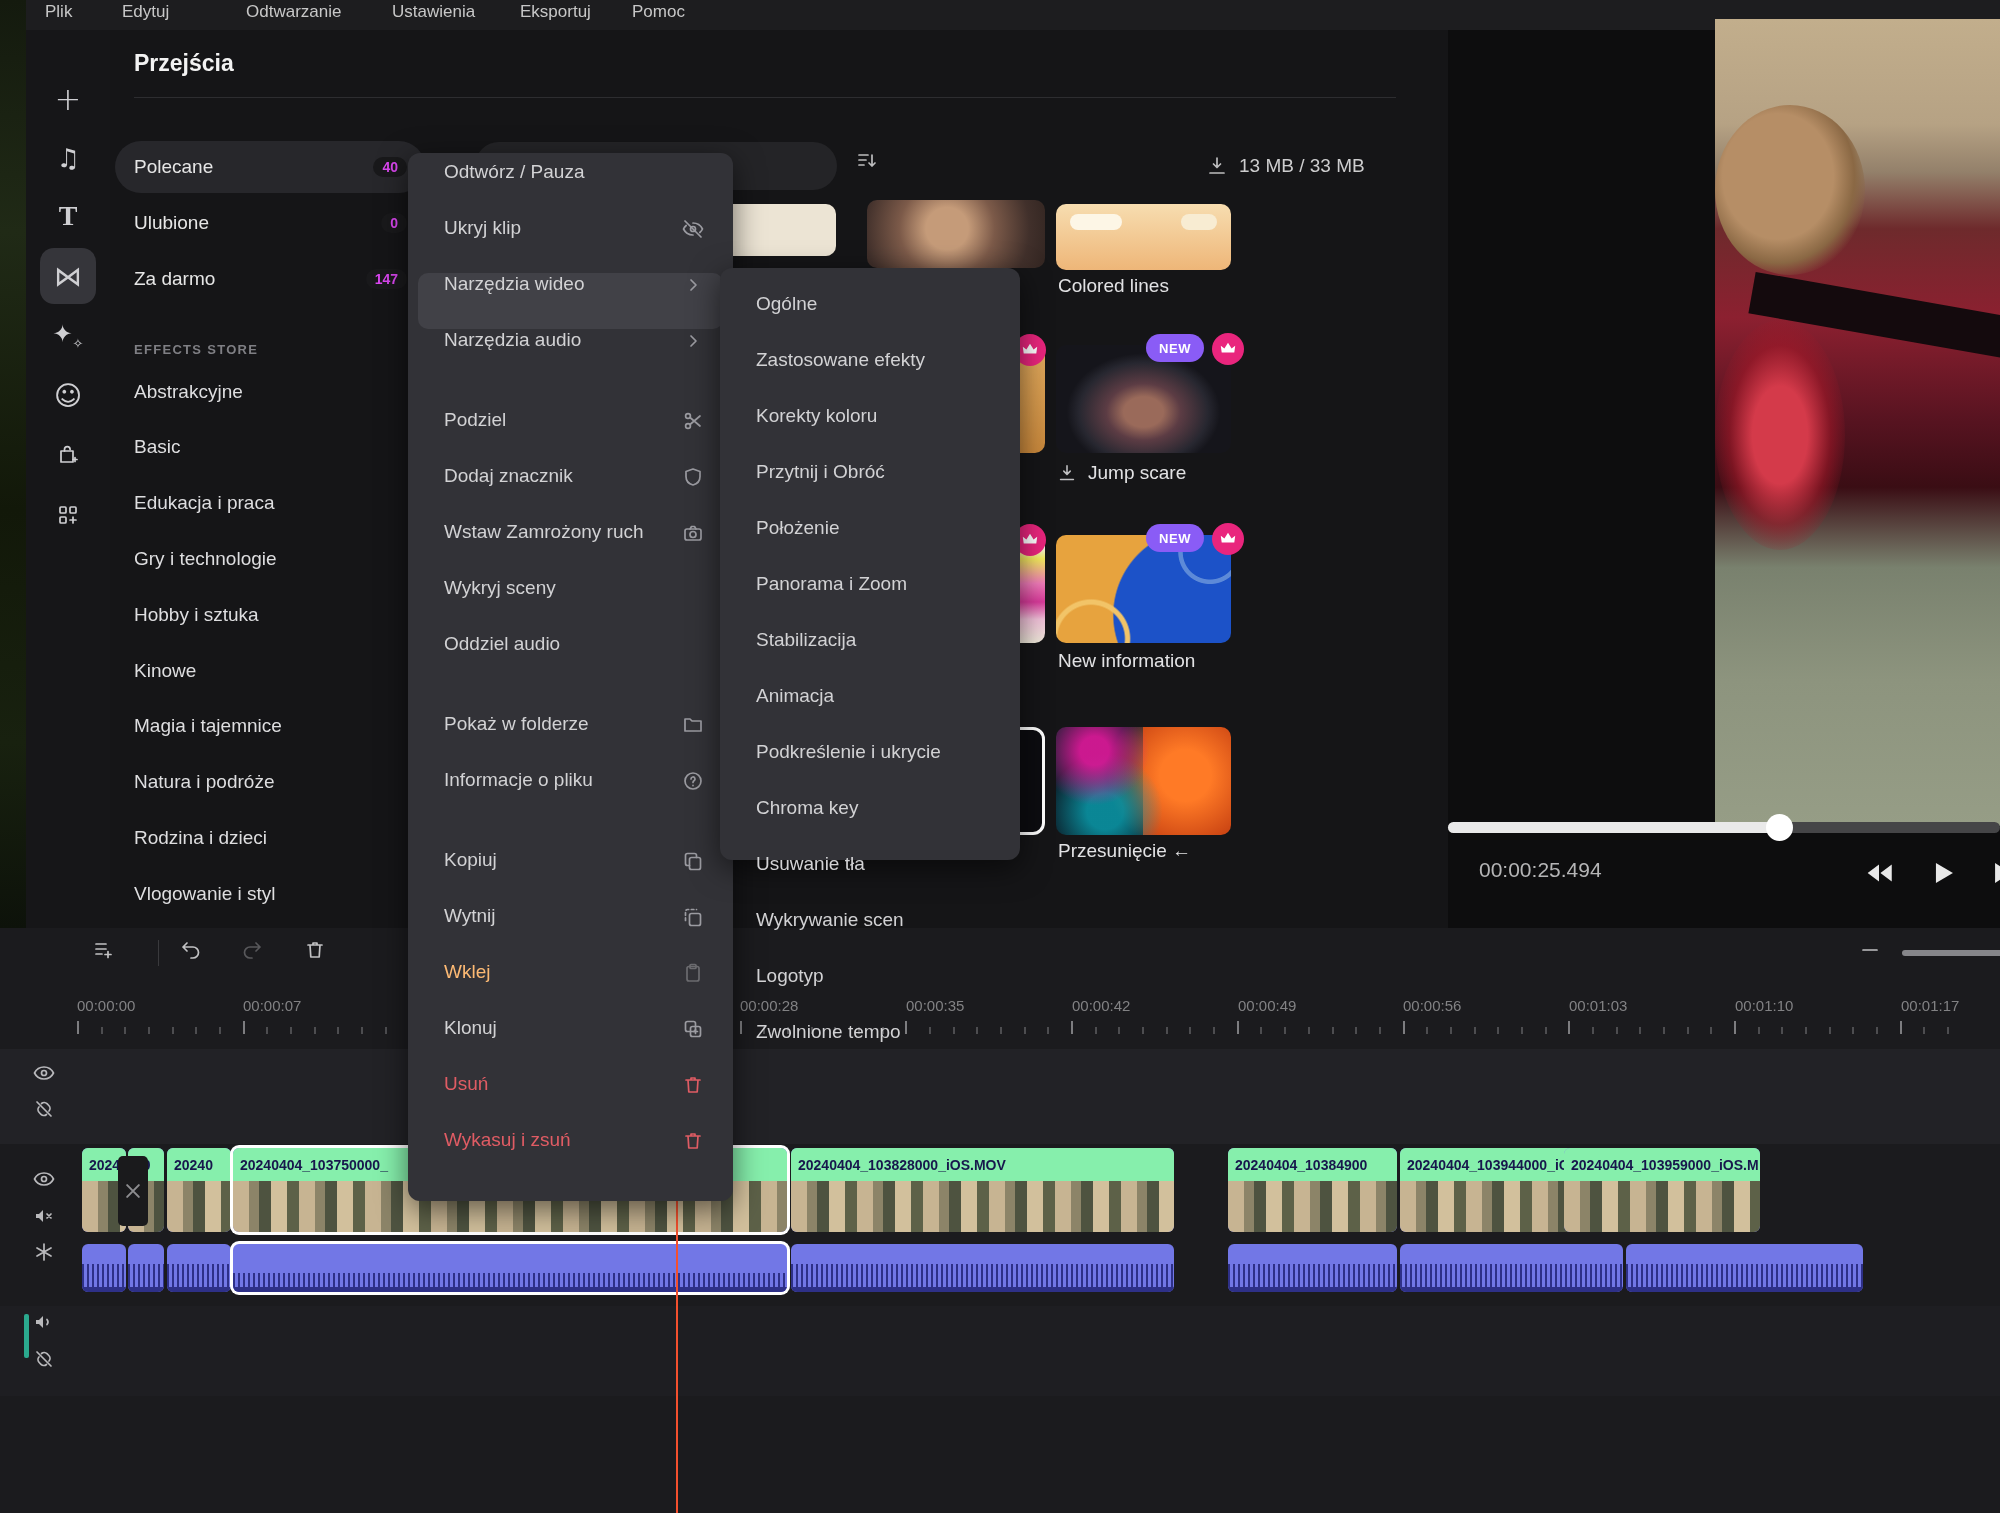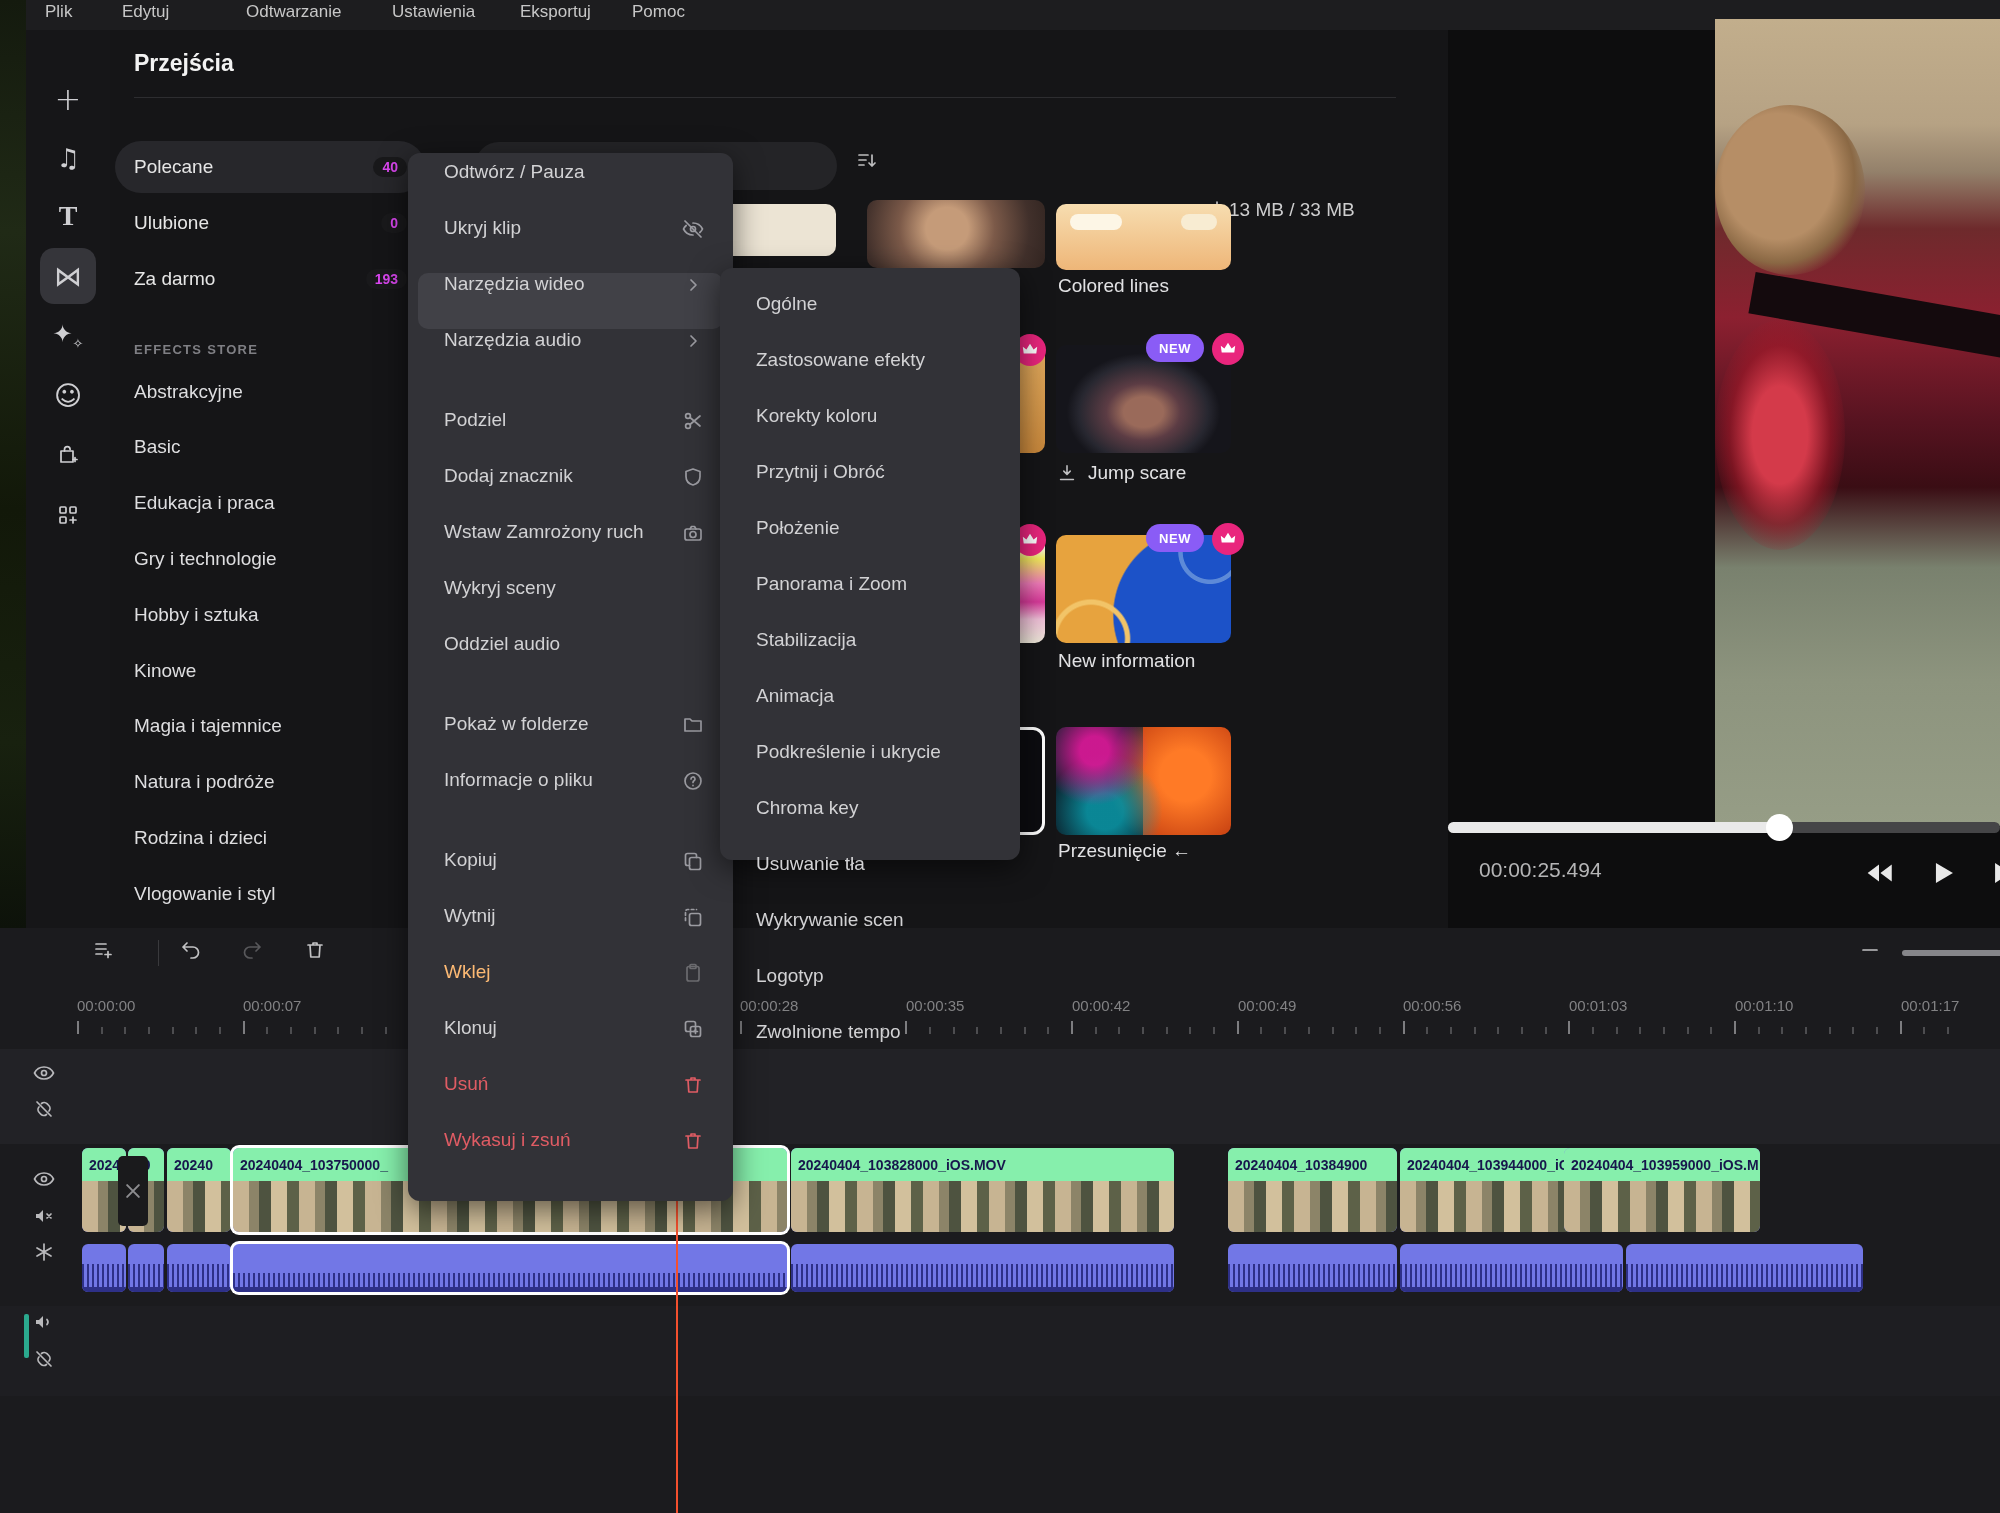--- a/index.html
+++ b/index.html
@@ -29,21 +29,21 @@
   .panel-divider{left:134px;top:97px;width:1262px;height:1px;background:#2d2d30;}
   .cat-row{left:115px;width:310px;height:52px;display:flex;align-items:center;justify-content:space-between;
            padding:0 18px 0 19px;box-sizing:border-box;font-size:19px;color:#e6e6e6;border-radius:26px;}
   .cat-row.sel{background:#27272b;}
   .cat-badge{background:#19191b;border-radius:11px;padding:2px 9px;font-size:14px;font-weight:bold;color:#d946ef;}
   .store-header{left:134px;font-size:13px;letter-spacing:1.3px;color:#7f7f84;font-weight:bold;}
   .store-cat{left:134px;font-size:19px;color:#dedee0;height:26px;}
 
   .search-box{left:475px;top:142px;width:362px;height:48px;background:#242427;border-radius:24px;}
   .sort-btn{left:855px;top:149px;width:36px;height:36px;color:#bdbdbf;}
-  .dl-group{left:1205px;top:154px;display:flex;align-items:center;color:#cdcdce;font-size:19px;margin-top:44px;}
+  .dl-group{left:1205px;top:154px;display:flex;align-items:center;gap:10px;color:#cdcdce;font-size:19px;}
 
   
   .thumb{border-radius:10px;overflow:hidden;}
   .t-cream{left:700px;top:204px;width:136px;height:52px;background:#ece4d4;}
   .t-cream::before{content:"";position:absolute;left:-18px;top:4px;width:44px;height:44px;border-radius:50%;
                    background:radial-gradient(circle,#4a4468 0 55%,#8f88b0 56% 70%,#ece4d4 71%);}
   .t-girl{left:867px;top:200px;width:178px;height:68px;
           background:radial-gradient(circle at 45% 42%,#c59b79 0 20%,#7c5a49 45%,#41302b 78%,#322521 100%);}
   .t-colored{left:1056px;top:204px;width:175px;height:66px;background:linear-gradient(180deg,#f7ddb0,#eeb678);}
   .t-colored::before{content:"";position:absolute;left:14px;top:10px;width:52px;height:16px;border-radius:9px;background:#fdf6e6;}
@@ -191,21 +191,21 @@
   <div class="abs cat-row sel" style="top:141px">
     <span>Polecane</span>
     <span class="cat-badge">40</span>
   </div>
   <div class="abs cat-row" style="top:197px">
     <span>Ulubione</span>
     <span class="cat-badge">0</span>
   </div>
   <div class="abs cat-row" style="top:253px">
     <span>Za darmo</span>
-    <span class="cat-badge">193</span>
+    <span class="cat-badge">147</span>
   </div>
 
   <div class="abs store-header" style="top:342px">EFFECTS STORE</div>
   <div class="abs store-cat" style="top:381px">Abstrakcyjne</div>
   <div class="abs store-cat" style="top:436px">Basic</div>
   <div class="abs store-cat" style="top:492px">Edukacja i praca</div>
   <div class="abs store-cat" style="top:548px">Gry i technologie</div>
   <div class="abs store-cat" style="top:604px">Hobby i sztuka</div>
   <div class="abs store-cat" style="top:660px">Kinowe</div>
   <div class="abs store-cat" style="top:715px">Magia i tajemnice</div>

